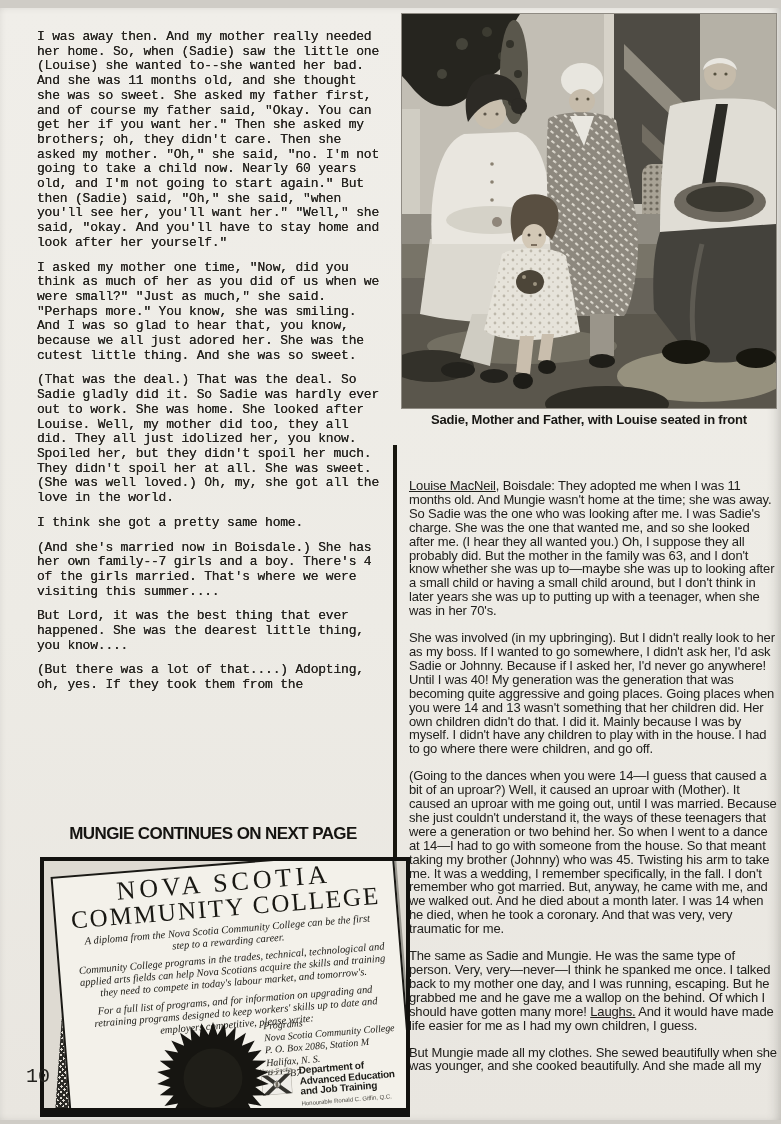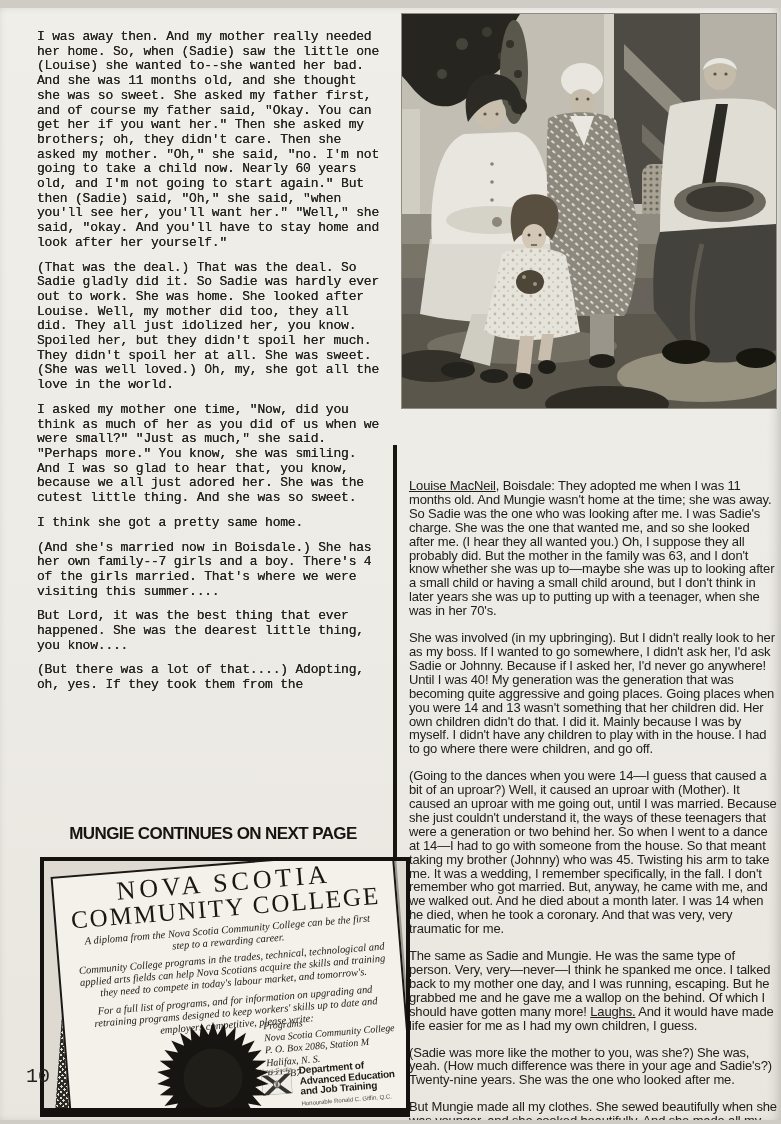--- a/index.html
+++ b/index.html
@@ -55,22 +55,22 @@
   .page-num{position:absolute;left:26px;top:1057px;font-family:"Liberation Mono","DejaVu Sans Mono",monospace;
       font-size:20px;color:#23221e;}
 </style>
 </head>
 <body>
 
 <div class="page">
 
   <div class="left-col">
       <p><span>I was away then. And my mother really needed her home. So, when (Sadie) saw the little one (Louise) she wanted to--she wanted her bad. And she was 11 months old, and she thought she was so sweet. She asked my father first, and of course my father said, "Okay. You can get her if you want her." Then she asked my brothers; oh, they didn't care. Then she asked my mother. "Oh," she said, "no. I'm not going to take a child now. Nearly 60 years old, and I'm not going to start again." But then (Sadie) said, "Oh," she said, "when you'll see her, you'll want her." "Well," she said, "okay. And you'll have to stay home and look after her yourself."</span></p>
+      <p><span>I asked my mother one time, "Now, did you think as much of her as you did of us when we were small?" "Just as much," she said. "Perhaps more." You know, she was smiling. And I was so glad to hear that, you know, because we all just adored her. She was the cutest little thing. And she was so sweet.</span></p>
       <p><span>(That was the deal.) That was the deal. So Sadie gladly did it. So Sadie was hardly ever out to work. She was home. She looked after Louise. Well, my mother did too, they all did. They all just idolized her, you know. Spoiled her, but they didn't spoil her much. They didn't spoil her at all. She was sweet. (She was well loved.) Oh, my, she got all the love in the world.</span></p>
-      <p><span>I asked my mother one time, "Now, did you think as much of her as you did of us when we were small?" "Just as much," she said. "Perhaps more." You know, she was smiling. And I was so glad to hear that, you know, because we all just adored her. She was the cutest little thing. And she was so sweet.</span></p>
       <p><span>I think she got a pretty same home.</span></p>
       <p><span>(And she's married now in Boisdale.) She has her own family--7 girls and a boy. There's 4 of the girls married. That's where we were visiting this summer....</span></p>
       <p><span>But Lord, it was the best thing that ever happened. She was the dearest little thing, you know....</span></p>
       <p><span>(But there was a lot of that....) Adopting, oh, yes. If they took them from the</span></p>
     </div>
   <div class="mungie">MUNGIE CONTINUES ON NEXT PAGE</div>
 
   <figure class="photo">
     <svg viewBox="0 0 374 394" preserveAspectRatio="none">
       <defs>
@@ -165,28 +165,28 @@
       <path d="M100,240 C110,232 154,232 164,242 L178,318 C140,330 96,328 82,316 Z" fill="url(#floral)" opacity=".8"></path>
       <ellipse cx="128" cy="268" rx="14" ry="12" fill="#4c4538"></ellipse>
       <circle cx="122" cy="263" r="2" fill="#9c937f"></circle>
         <circle cx="133" cy="270" r="2" fill="#9c937f"></circle>
       <path d="M118,322 L132,322 L128,360 L114,358 Z" fill="#c9bead"></path>
       <path d="M140,320 L152,320 L148,348 L136,346 Z" fill="#c9bead"></path>
       <ellipse cx="121" cy="367" rx="10" ry="8" fill="#1d1c17"></ellipse>
       <ellipse cx="145" cy="353" rx="9" ry="7" fill="#1d1c17"></ellipse>
     </svg>
   </figure>
+  <div class="caption">Sadie, Mother and Father, with Louise seated in front</div>
 
   <div class="divider-v"></div>
   <div class="right-col">
       <p><span class="u">Louise MacNeil</span><span>, Boisdale: They adopted me when I was 11 months old. And Mungie wasn't home at the time; she was away. So Sadie was the one who was looking after me. I was Sadie's charge. She was the one that wanted me, and so she looked after me. (I hear they all wanted you.) Oh, I suppose they all probably did. But the mother in the family was 63, and I don't know whether she was up to—maybe she was up to looking after a small child or having a small child around, but I don't think in later years she was up to putting up with a teenager, when she was in her 70's.</span></p>
       <p><span>She was involved (in my upbringing). But I didn't really look to her as my boss. If I wanted to go somewhere, I didn't ask her, I'd ask Sadie or Johnny. Because if I asked her, I'd never go anywhere! Until I was 40! My generation was the generation that was becoming quite aggressive and going places. Going places when you were 14 and 13 wasn't something that her children did. Her own children didn't do that. I did it. Mainly because I was by myself. I didn't have any children to play with in the house. I had to go where there were children, and go off.</span></p>
       <p><span>(Going to the dances when you were 14—I guess that caused a bit of an uproar?) Well, it caused an uproar with (Mother). It caused an uproar with me going out, until I was married. Because she just couldn't understand it, the ways of these teenagers that were a generation or two behind her. So when I went to a dance at 14—I had to go with someone from the house. So that meant taking my brother (Johnny) who was 45. Twisting his arm to take me. It was a wedding, I remember specifically, in the fall. I don't remember who got married. But, anyway, he came with me, and we walked out. And he died about a month later. I was 14 when he died, when he took a coronary. And that was very, very traumatic for me.</span></p>
       <p><span>The same as Sadie and Mungie. He was the same type of person. Very, very—never—I think he spanked me once. I talked back to my mother one day, and I was running, escaping. But he grabbed me and he gave me a wallop on the behind. Of which I should have gotten many more! </span><span class="u">Laughs.</span><span> And it would have made life easier for me as I had my own children, I guess.</span></p>
-      <p><span>(Sadie was more like the mother to you, was she?) She was, yeah. (How much difference was there in your age and Sadie's?) Twenty-nine years. She was the one who looked after me.</span></p>
       <p><span>But Mungie made all my clothes. She sewed beautifully when she was younger, and she cooked beautifully. And she made all my</span></p>
     </div>
 
   <div class="ad">
     <div class="ad-shadow-strip"></div>
     <div class="ad-page">
       <div class="ad-title1">NOVA SCOTIA</div>
       <div class="ad-title2">COMMUNITY COLLEGE</div>
       <p class="ad-tagline">A diploma from the Nova Scotia Community College can be the first step to a rewarding career.</p>
       <p class="ad-body">Community College programs in the trades, technical, technological and applied arts fields can help Nova Scotians acquire the skills and training they need to compete in today's labour market, and tomorrow's.</p>

